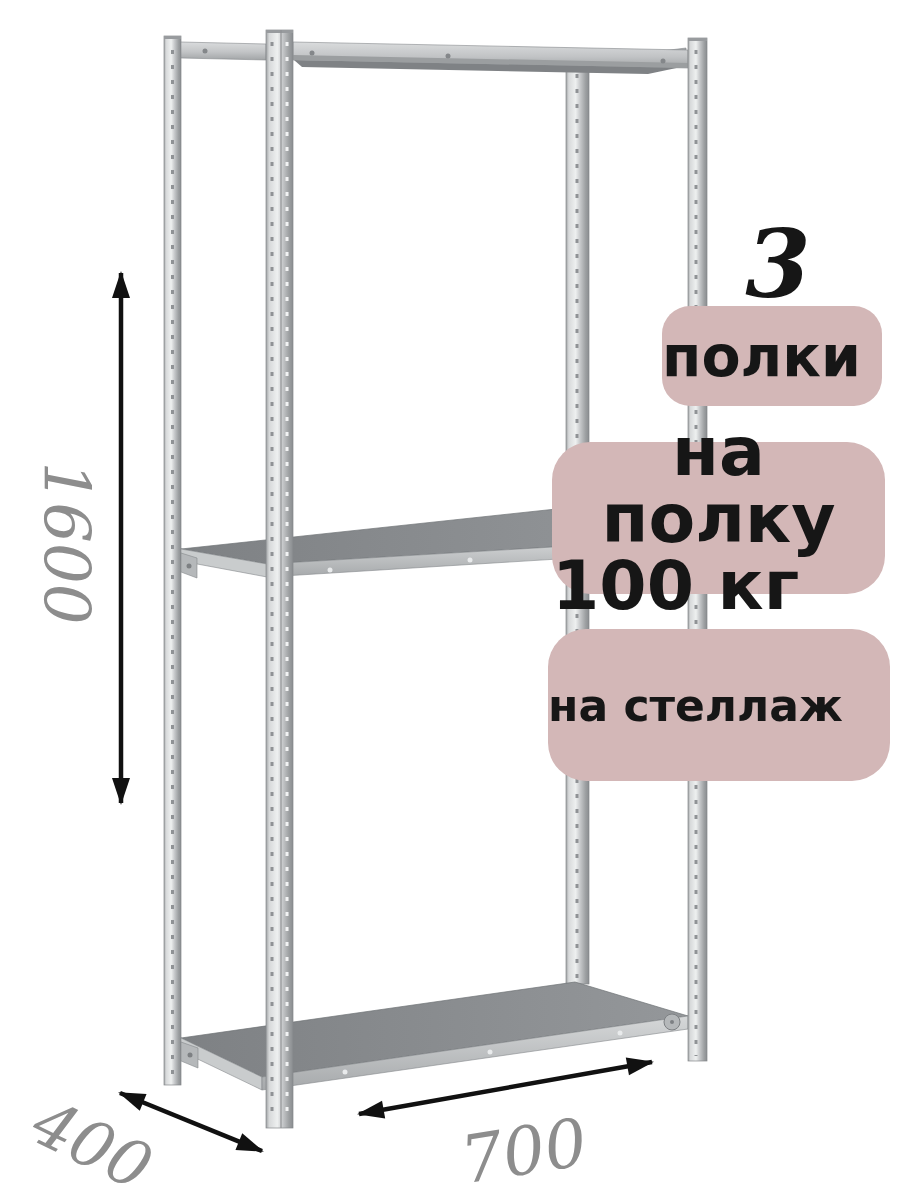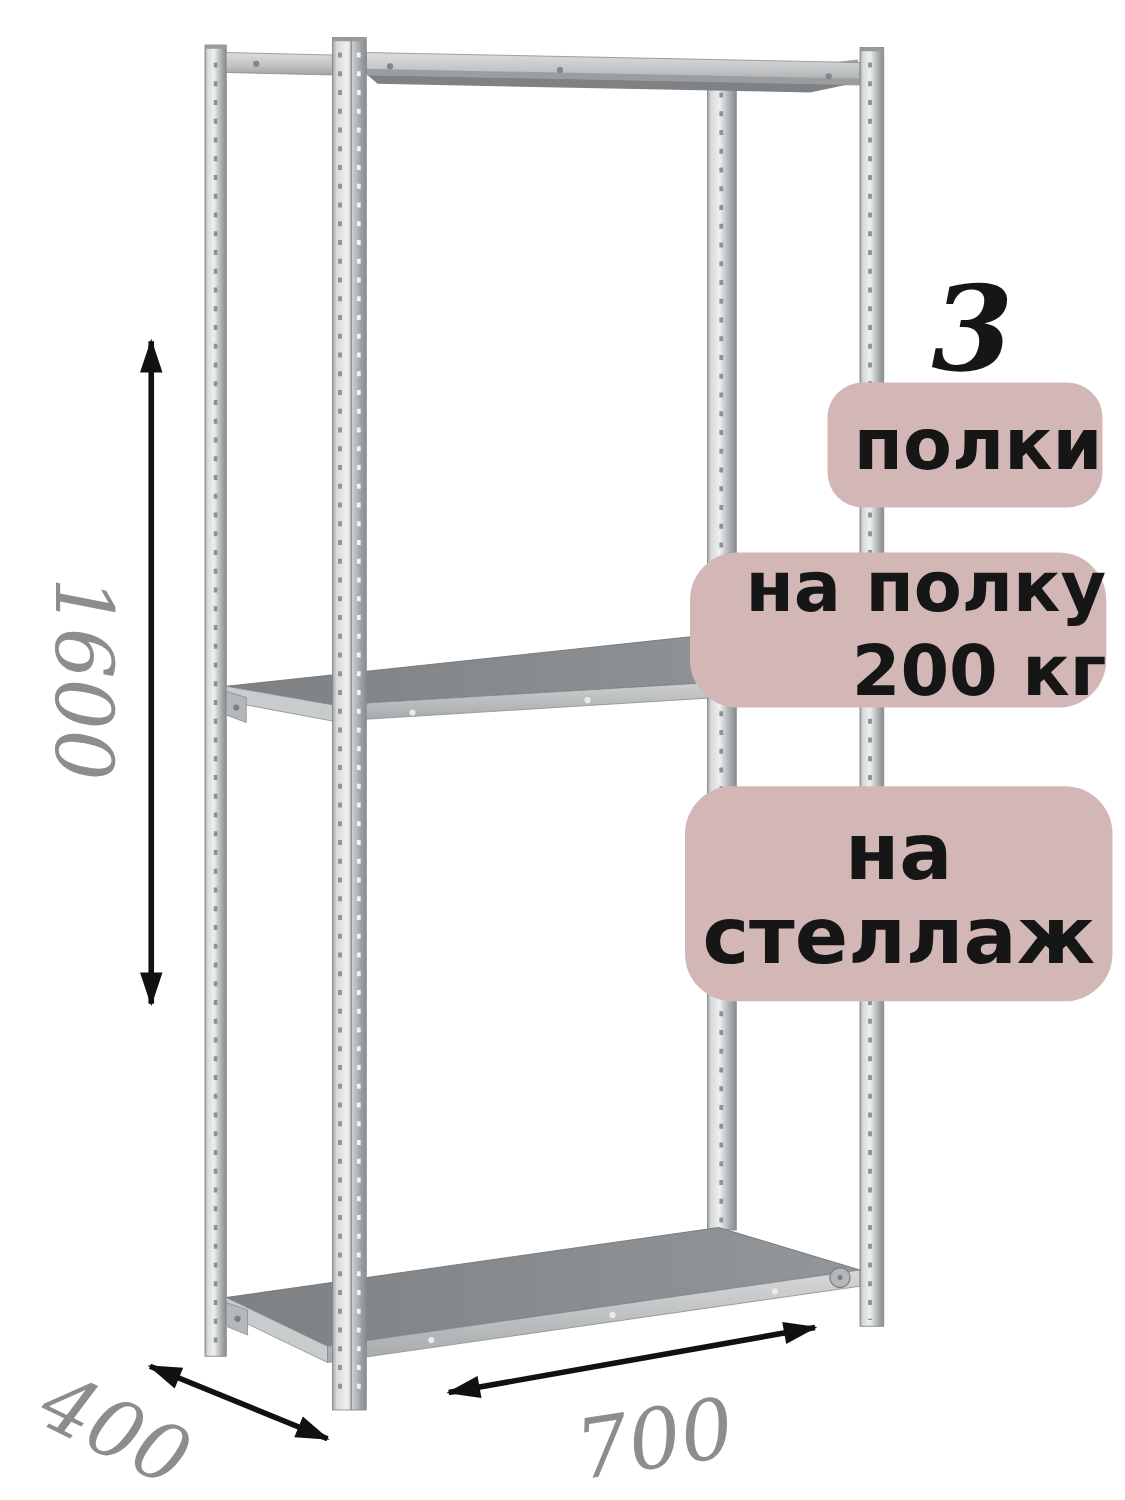--- a/index.html
+++ b/index.html
@@ -8,26 +8,26 @@
     background:var(--bg,#ffffff);
     font-family:"DejaVu Sans","Liberation Sans",sans-serif;
   }
   .stage svg { position:absolute; left:0; top:0; z-index:1; }
 
   .badge {
     position:absolute; z-index:3;
     background:var(--badge-bg,#d3b7b7);
     color:var(--badge-text,#161616);
     font-weight:700; text-align:center;
-    display:flex; flex-direction:column; align-items:flex-end; justify-content:center;
+    display:flex; flex-direction:column; align-items:flex-start; justify-content:center;
     font-family:"DejaVu Sans","Liberation Sans",sans-serif;
   }
   #badge-count { left:662px; top:306px; width:220px; height:100px; border-radius:28px; font-size:57px; }
-  #badge-shelf { left:552px; top:442px; width:333px; height:124px; border-radius:38px; font-size:56px; line-height:67px; }
-  #badge-rack  { left:548px; top:629px; width:342px; height:172px; border-radius:38px; font-size:63px; line-height:67px; }
+  #badge-shelf { left:552px; top:442px; width:333px; height:152px; border-radius:38px; font-size:68px; line-height:67px; }
+  #badge-rack  { left:548px; top:629px; width:342px; height:152px; border-radius:38px; font-size:44px; line-height:67px; }
 
   #count-number {
     position:absolute; z-index:3; left:726px; top:217px; width:104px;
     text-align:center; line-height:1;
     font-family:"DejaVu Serif","Liberation Serif",serif;
     font-style:italic; font-weight:700; font-size:94px;
     color:var(--badge-text,#161616);
   }
 
   .dim {
@@ -151,20 +151,20 @@
   <div class="dim" id="dim-width">700</div>
 
   <div id="count-number">3</div>
 
   <div class="badge" id="badge-count">
     <div>полки</div>
   </div>
 
   <div class="badge" id="badge-shelf">
     <div>на полку</div>
-    <div>200 кг</div>
+    <div>100 кг</div>
   </div>
 
   <div class="badge" id="badge-rack">
     <div>на стеллаж</div>
   </div>
 
 </div>
 
 </body></html>

